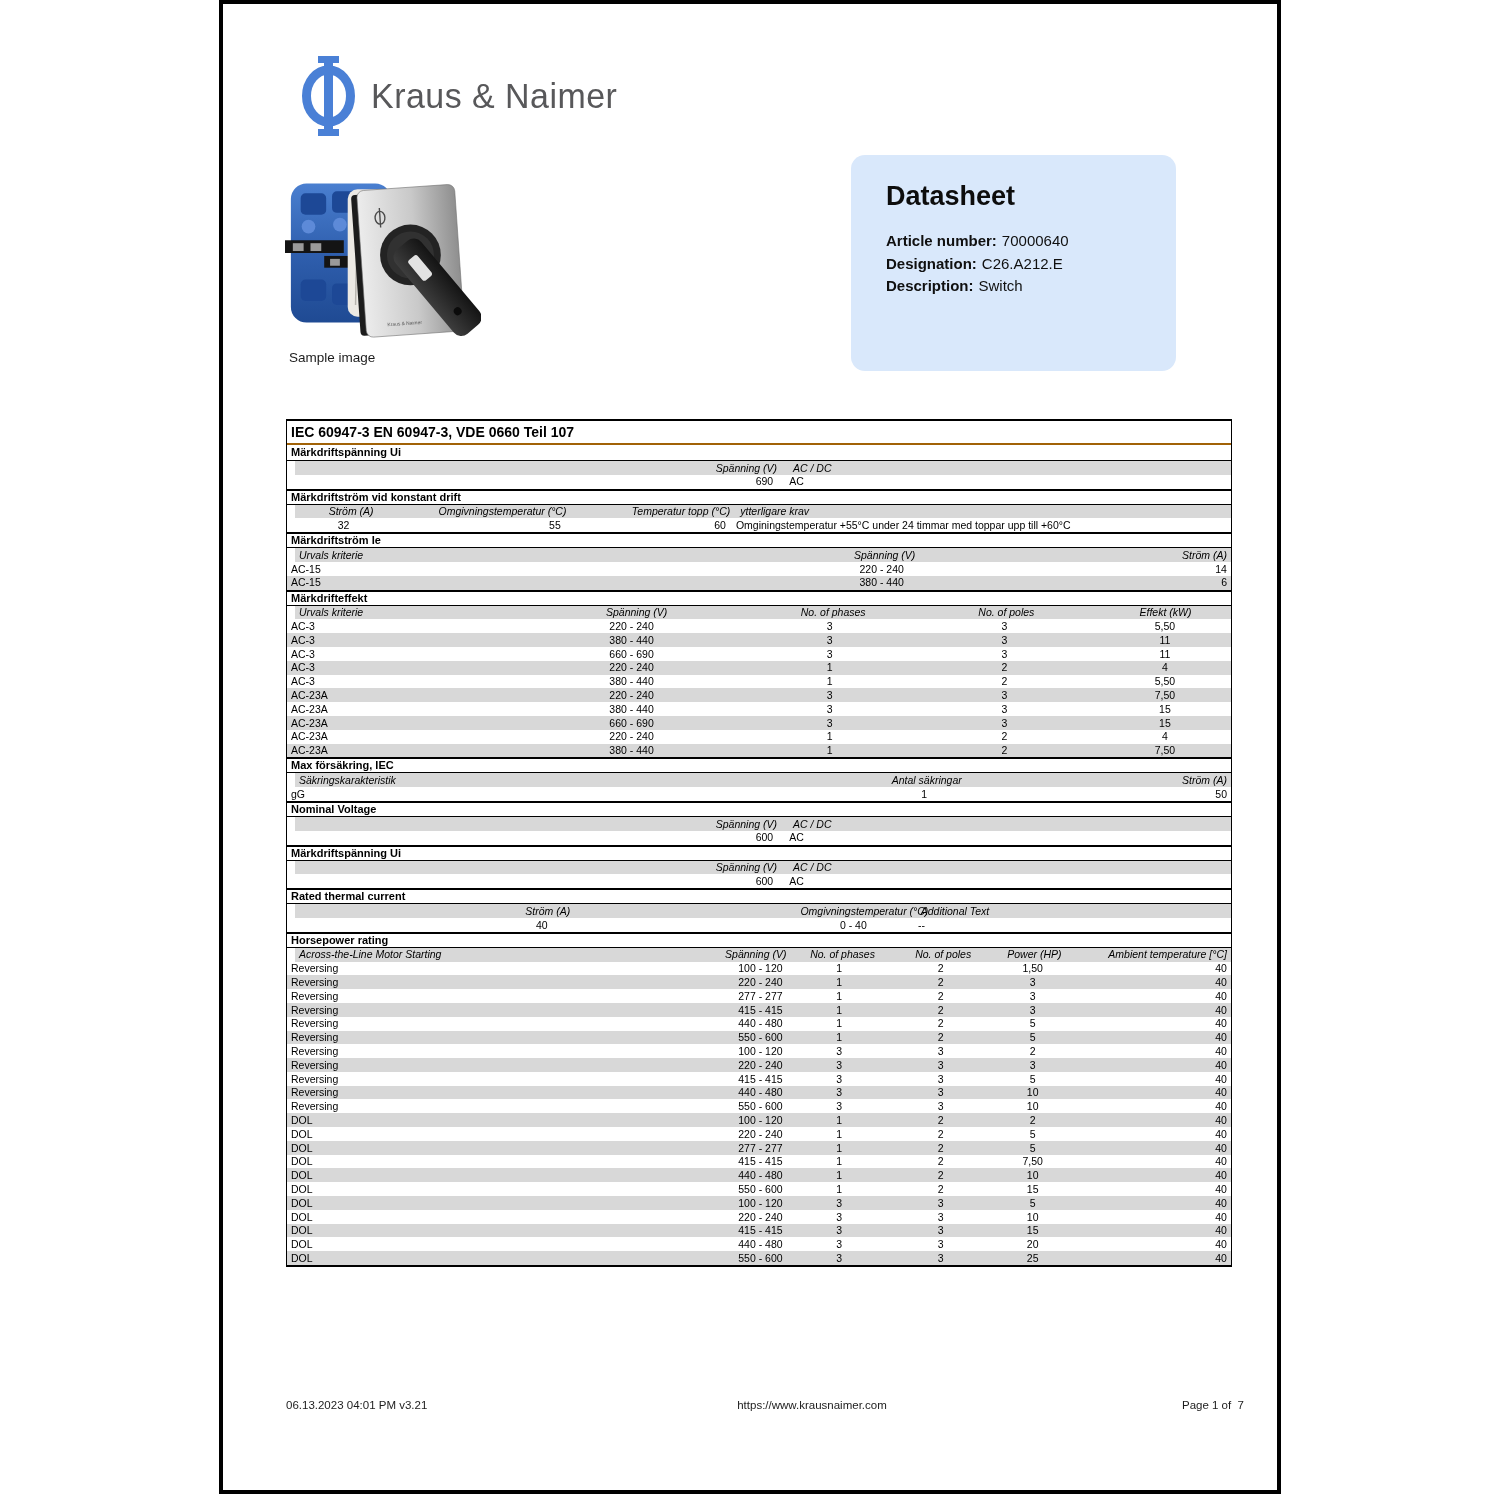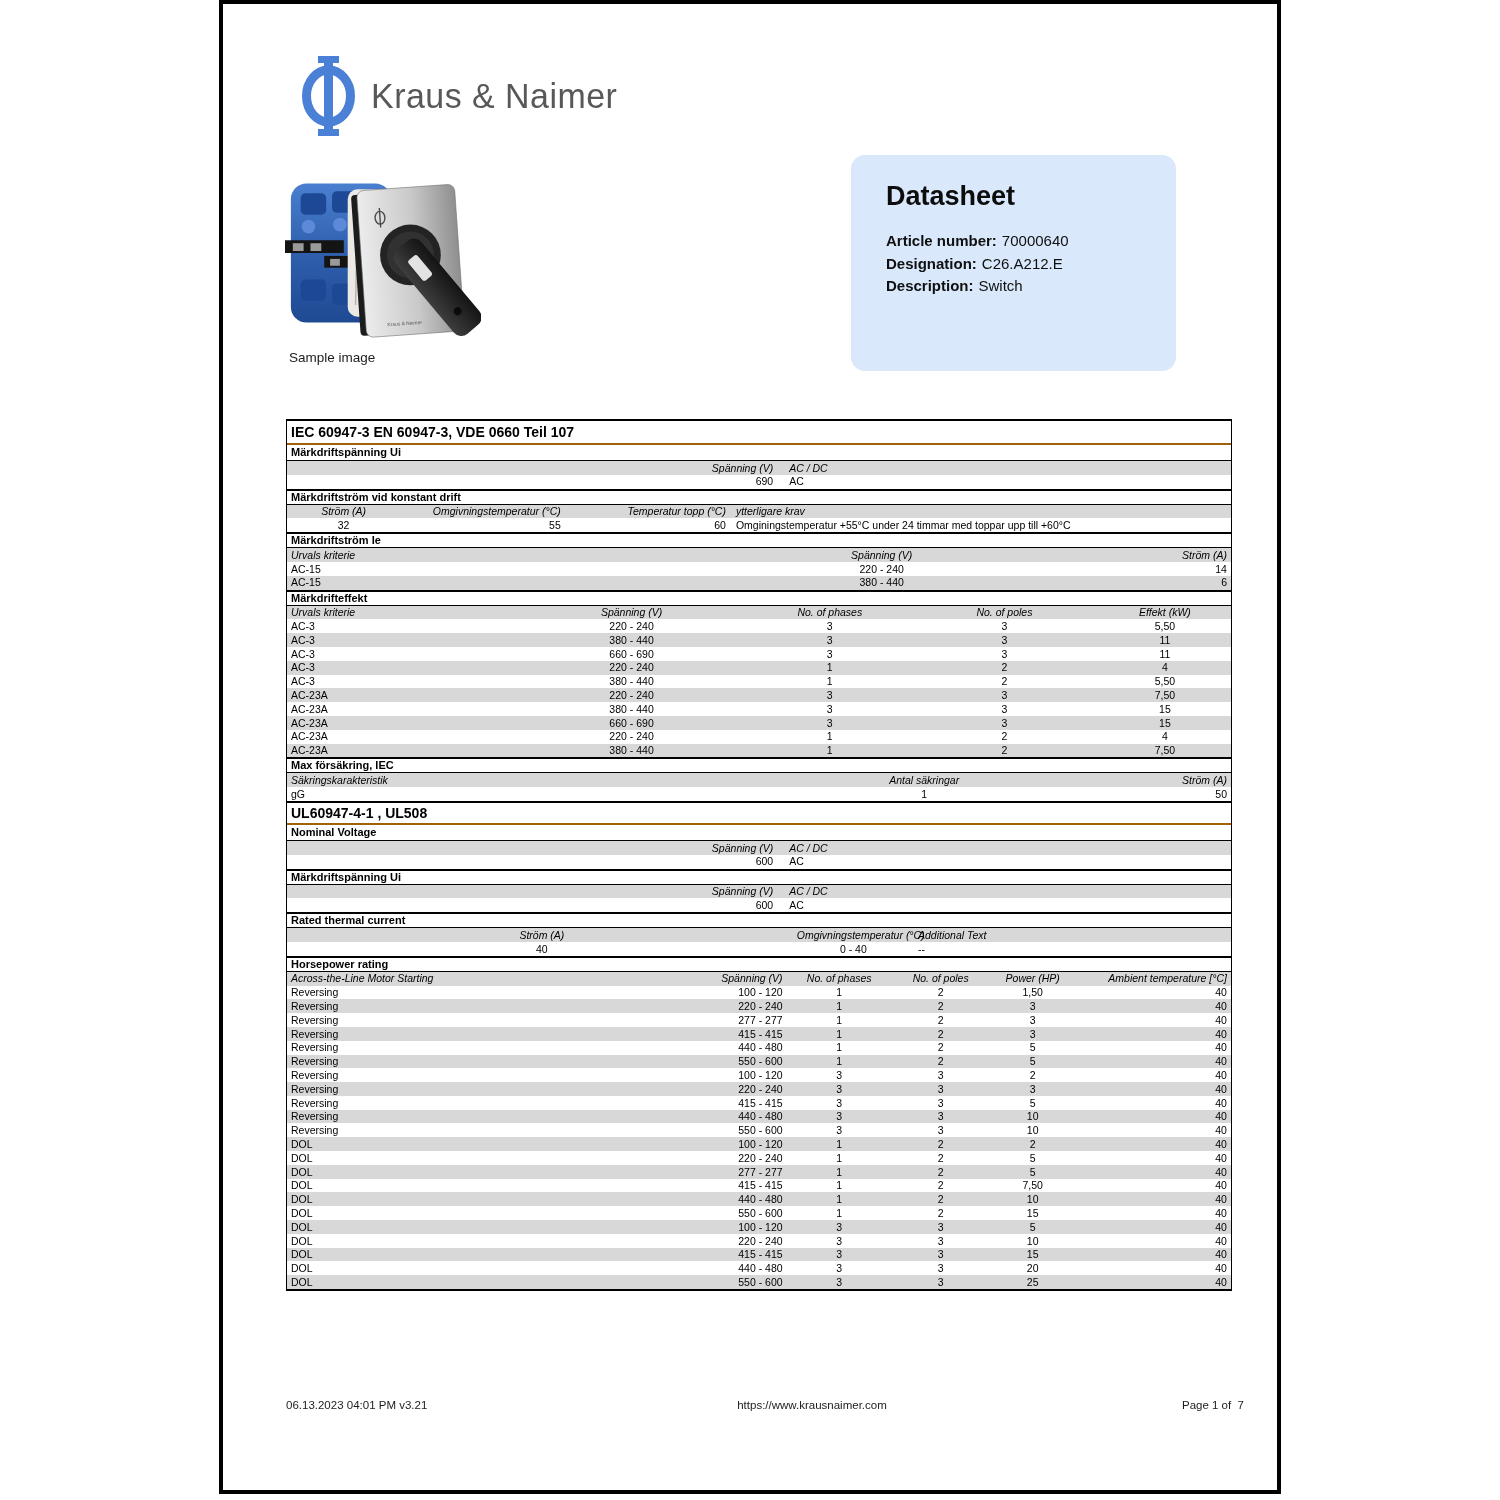--- a/index.html
+++ b/index.html
@@ -35,21 +35,21 @@
     position:absolute;left:63px;top:415px;width:944px;
     border:1px solid #000;border-top-width:2px;border-bottom-width:2px;
     background:#fff;
   }
   .row{display:flex;align-items:center;box-sizing:border-box;line-height:1;}
   .row.title{height:24px;font-size:14px;font-weight:700;border-bottom:2px solid #a16207;}
   .row.title:not(:first-child){border-top:2px solid #000;}
   .row.section{height:16px;font-size:11px;font-weight:700;border-top:2px solid #000;border-bottom:1px solid #000;}
   .row.title + .row.section{border-top:none;}
   .row.head,.row.data{height:13.8px;font-size:10.5px;}
-  .row.head{background:#d8d8d8;font-style:italic;}
+  .row.head{background:#d8d8d8;font-style:italic;margin-left:8px;}
   .row.data.g{background:#d8d8d8;}
   .c{box-sizing:border-box;white-space:nowrap;overflow:visible;}
   .row.title .c0,.row.section .c0{width:100%;padding-left:4px;}
   .s-kv .c0{width:51.5%;text-align:right;}
   .s-kv .c1{width:48.5%;padding-left:16px;}
   .s-konst .c0{width:12%;text-align:center;}
   .s-konst .c1{width:17%;text-align:right;}
   .s-konst .c2{width:17.5%;text-align:right;}
   .s-konst .c3{width:53.5%;padding-left:10px;}
   .s-ie .c0{width:42%;padding-left:4px;}
@@ -301,23 +301,20 @@
       <div class="row head s-fuse">
         <span class="c c0">Säkringskarakteristik</span>
         <span class="c c1">Antal säkringar</span>
         <span class="c c2">Ström (A)</span>
       </div>
       <div class="row data s-fuse">
         <span class="c c0">gG</span>
         <span class="c c1">1</span>
         <span class="c c2">50</span>
       </div>
-      <div class="row title">
-        <span class="c c0">UL60947-4-1 , UL508</span>
-      </div>
       <div class="row section">
         <span class="c c0">Nominal Voltage</span>
       </div>
       <div class="row head s-kv">
         <span class="c c0">Spänning (V)</span>
         <span class="c c1">AC / DC</span>
       </div>
       <div class="row data s-kv">
         <span class="c c0">600</span>
         <span class="c c1">AC</span>

